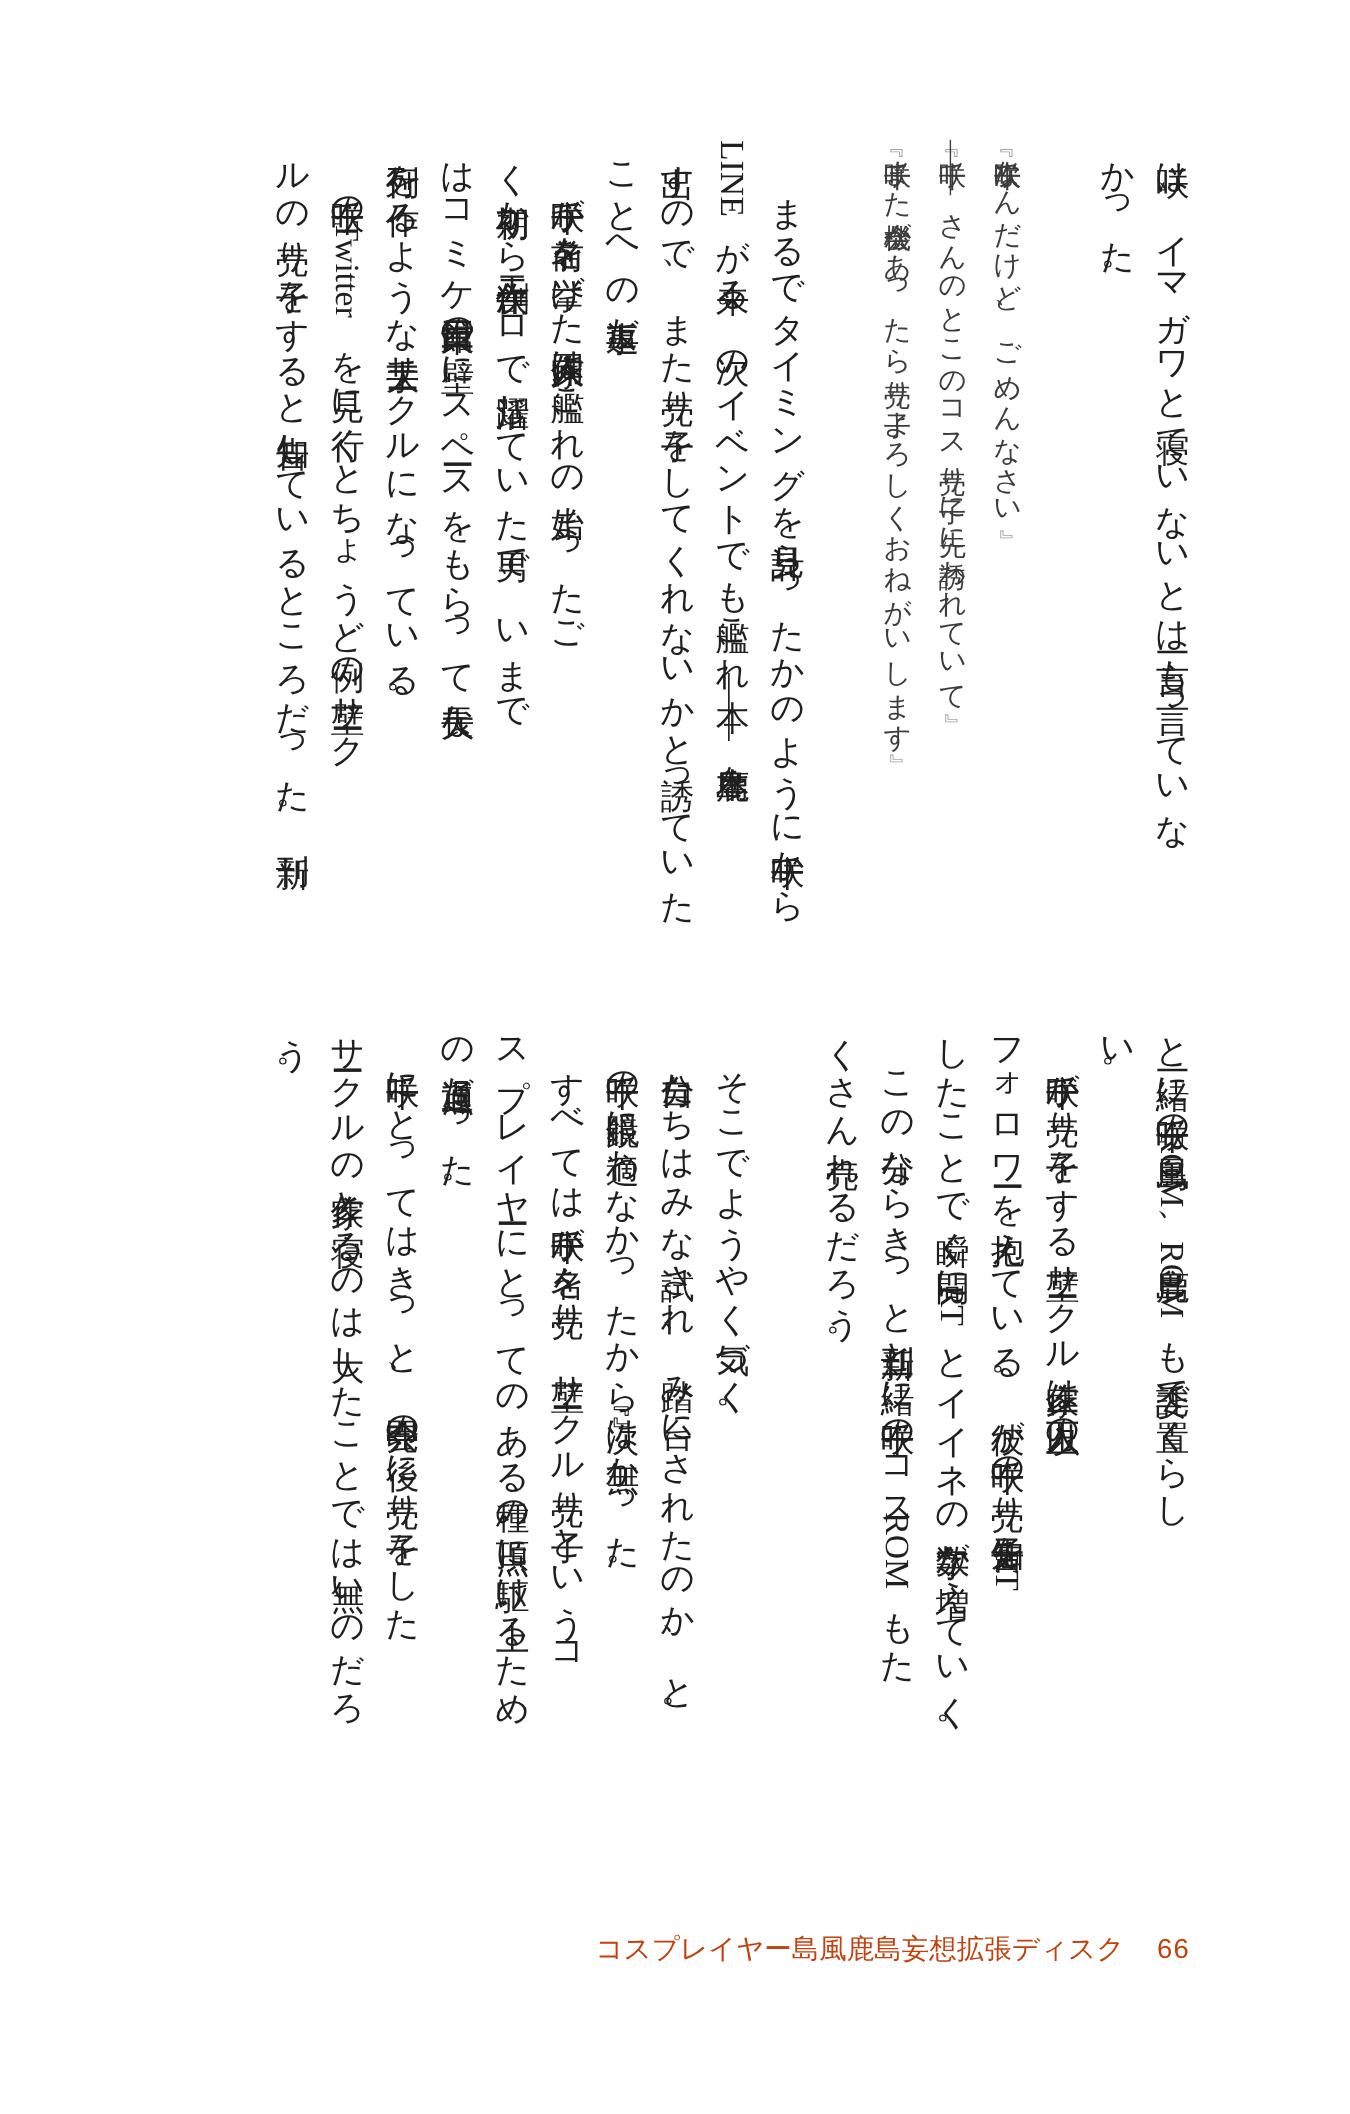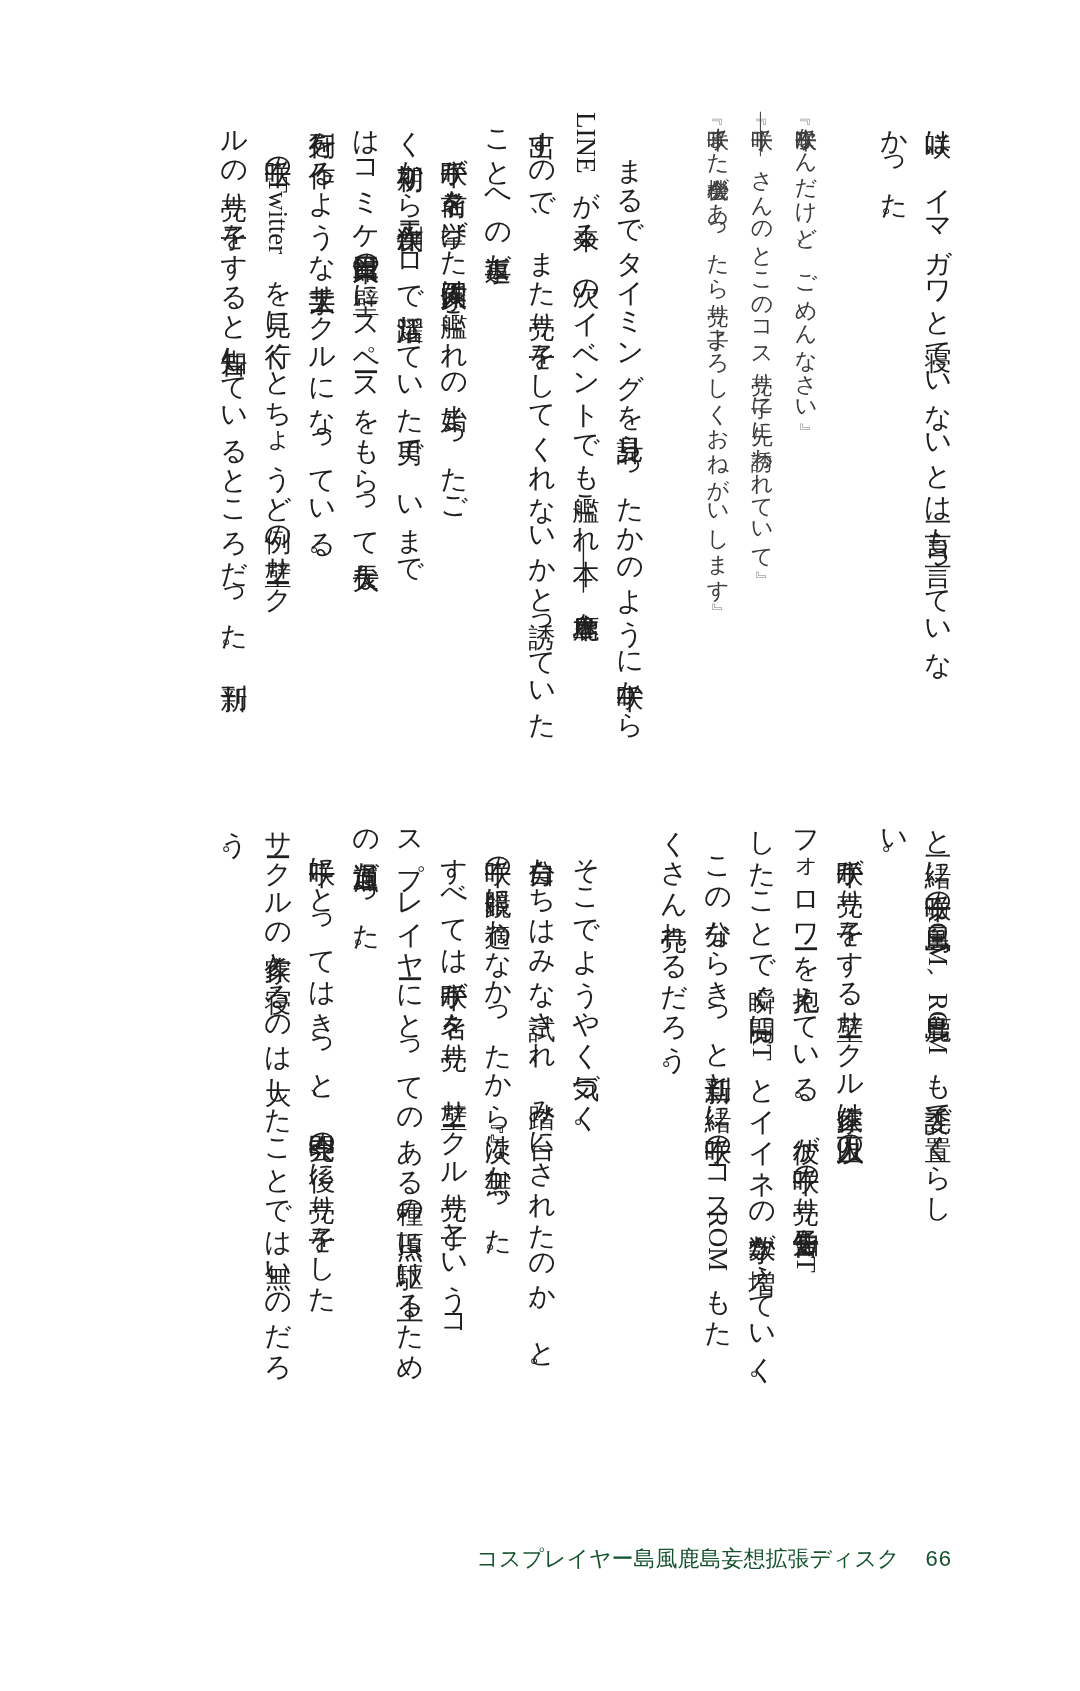--- a/index.html
+++ b/index.html
@@ -36,21 +36,21 @@
     font-size: 22px;
     color: #3c3c3c;
   }
   .dialogue .bracket { color: #a6a6a6; }
   .footer {
     position: absolute;
     top: 1544px;
     right: 128px;
     font-family: "Liberation Sans", "DejaVu Sans", sans-serif;
     font-size: 22px;
-    color: #14532d;
+    color: #c2410c;
     white-space: nowrap;
   }
   .footer .page-num {
     margin-left: 26px;
     letter-spacing: 1px;
   }
 </style>
 </head>
 <body>
 

